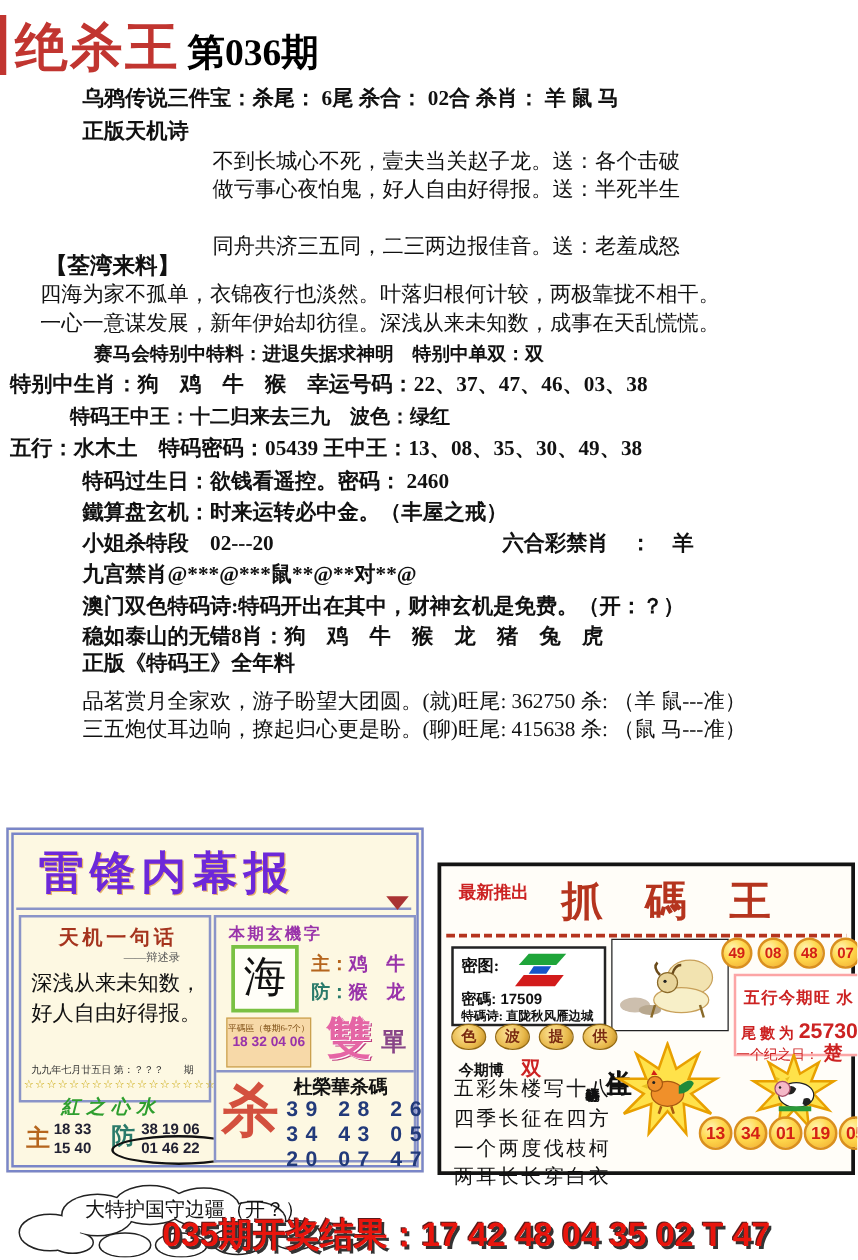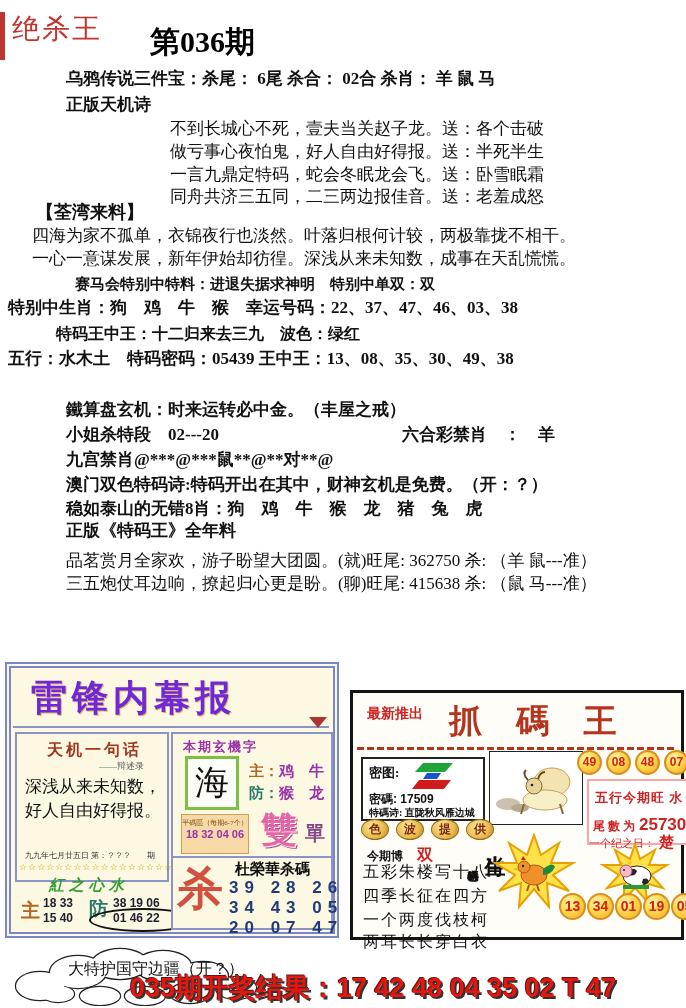--- a/index.html
+++ b/index.html
@@ -1,21 +1,21 @@
 <!DOCTYPE html>
 <html><head>
 <meta charset="utf-8">
 <style>
   html,body{margin:0;padding:0;background:#ffffff;}
   .page{position:relative;width:686px;height:1008px;background:#ffffff;overflow:hidden;
         font-family:"Liberation Serif",serif;color:#111;}
   .abs{position:absolute;white-space:nowrap;}
   .ln{font-size:17px;line-height:1.1;}
   .b{font-weight:700;}
-  .brand{font-size:28px;font-weight:400;color:#c13530;letter-spacing:2px;}
+  .brand{font-size:42px;font-weight:700;color:#c13530;letter-spacing:2px;}
   .issue{font-size:30px;font-weight:900;color:#000;}
   .redbar{background:#c13530;}
   
   .lfbox{left:5px;top:662px;width:334px;height:276px;background:#fdf8e2;
          border:6px double #7a86c8;box-sizing:border-box;}
   .lftitle{font-size:36px;font-weight:900;color:#6d28d9;letter-spacing:5px;
            text-shadow:1px 1px 0 #e8b36a;}
   .col{position:absolute;border:2px solid #8a94c8;box-sizing:border-box;background:#fdf8e2;}
   .tri{width:0;height:0;border-left:9px solid transparent;border-right:9px solid transparent;
        border-top:11px solid #a33;}
@@ -54,29 +54,29 @@
 <div class="page">
 
   <div class="abs redbar" style="left:0;top:12px;width:5px;height:48px;"></div>
   <div class="abs brand" style="left:12px;top:10px;">绝杀王</div>
   <div class="abs issue" style="left:150px;top:22px;">第036期</div>
 
   <div class="abs ln b" style="left:66px;top:70px;">乌鸦传说三件宝：杀尾： 6尾 杀合： 02合 杀肖： 羊 鼠 马</div>
   <div class="abs ln b" style="left:66px;top:96px;">正版天机诗</div>
   <div class="abs ln" style="left:170px;top:120px;">不到长城心不死，壹夫当关赵子龙。送：各个击破</div>
   <div class="abs ln" style="left:170px;top:143px;">做亏事心夜怕鬼，好人自由好得报。送：半死半生</div>
-  <div class="abs ln" style="left:170px;top:166px;">一言九鼎定特码，蛇会冬眠龙会飞。送：卧雪眠霜</div>
   <div class="abs ln" style="left:170px;top:188px;">同舟共济三五同，二三两边报佳音。送：老羞成怒</div>
   <div class="abs ln b" style="left:36px;top:203px;font-size:18px;">【荃湾来料】</div>
   <div class="abs ln" style="left:32px;top:227px;">四海为家不孤单，衣锦夜行也淡然。叶落归根何计较，两极靠拢不相干。</div>
   <div class="abs ln" style="left:32px;top:250px;">一心一意谋发展，新年伊始却彷徨。深浅从来未知数，成事在天乱慌慌。</div>
   <div class="abs ln b" style="left:75px;top:276px;font-size:15px;">赛马会特别中特料：进退失据求神明　特别中单双：双</div>
   <div class="abs ln b" style="left:8px;top:299px;">特别中生肖：狗　鸡　牛　猴　幸运号码：22、37、47、46、03、38</div>
   <div class="abs ln b" style="left:56px;top:325px;font-size:16px;">特码王中王：十二归来去三九　波色：绿红</div>
   <div class="abs ln b" style="left:8px;top:350px;">五行：水木土　特码密码：05439 王中王：13、08、35、30、49、38</div>
+  <div class="abs ln b" style="left:66px;top:376px;">特码过生日：欲钱看遥控。密码： 2460</div>
   <div class="abs ln b" style="left:66px;top:401px;">鐵算盘玄机：时来运转必中金。（丰屋之戒）</div>
   <div class="abs ln b" style="left:66px;top:426px;">小姐杀特段　02---20</div>
   <div class="abs ln b" style="left:402px;top:426px;">六合彩禁肖　：　羊</div>
   <div class="abs ln b" style="left:66px;top:451px;">九宫禁肖@***@***鼠**@**对**@</div>
   <div class="abs ln b" style="left:66px;top:476px;">澳门双色特码诗:特码开出在其中，财神玄机是免费。（开：？）</div>
   <div class="abs ln b" style="left:66px;top:500px;">稳如泰山的无错8肖：狗　鸡　牛　猴　龙　猪　兔　虎</div>
   <div class="abs ln b" style="left:66px;top:522px;">正版《特码王》全年料</div>
   <div class="abs ln" style="left:66px;top:552px;">品茗赏月全家欢，游子盼望大团圆。(就)旺尾: 362750 杀: （羊 鼠---准）</div>
   <div class="abs ln" style="left:66px;top:575px;">三五炮仗耳边响，撩起归心更是盼。(聊)旺尾: 415638 杀: （鼠 马---准）</div>
 

